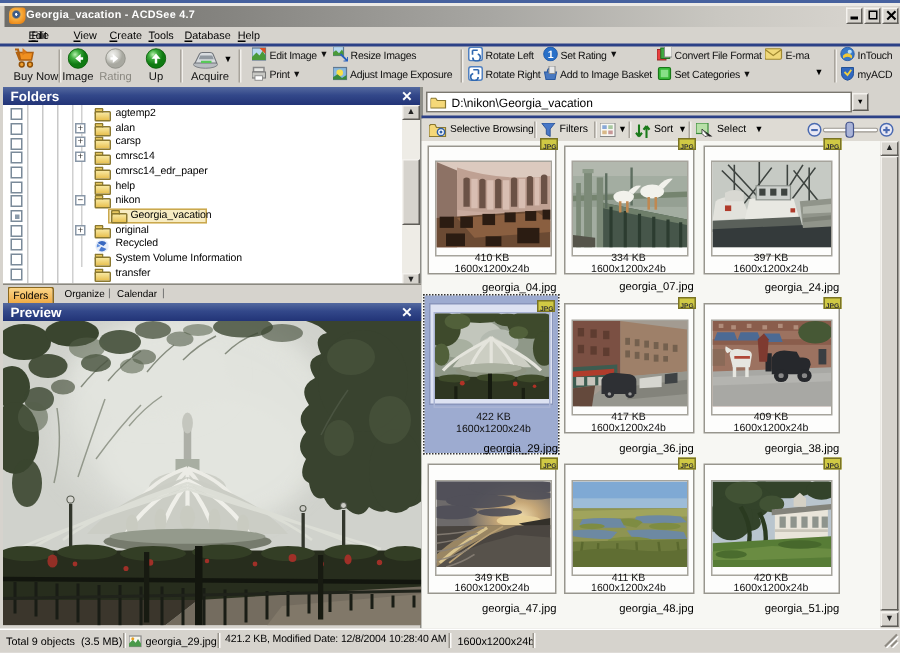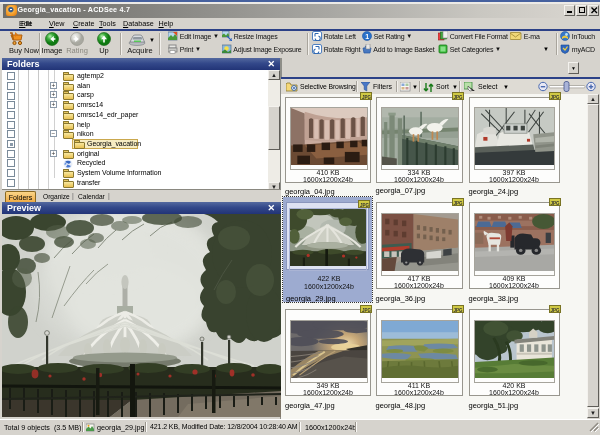--- a/index.html
+++ b/index.html
@@ -41,21 +41,21 @@
 #pathfield{left:284px;top:61px;width:284px;height:14px;background:#fff;border:1px solid #7a776f;font-size:8px;line-height:12px;color:#000}
 #pathbtn{left:568px;top:62px;width:11px;height:12px;background:#d6d3cd;border:1px solid;border-color:#f4f2ee #5f5d58 #5f5d58 #f4f2ee;font-size:5px;text-align:center;line-height:11px}
 #navysep2{left:281px;top:77px;width:319px;height:1.5px;background:#2c4187}
 #bbar{left:281px;top:79px;width:319px;height:15px;background:#dedbd4}
 
 #fa{left:281px;top:94px;width:306px;height:325px;background:#f7f7f3}
 .cell{position:absolute}
 .card{position:absolute;background:#fdfdfc;border:1px solid #98968e}
 .ph{position:absolute;border:1px solid #a6a49c}
 .kb{position:absolute;width:100%;text-align:center;font-size:7px;color:#111}
-.fname{position:absolute;width:100%;text-align:left;font-size:7.5px;color:#000}
+.fname{position:absolute;width:100%;text-align:right;font-size:7.5px;color:#000}
 .badge{position:absolute;width:12px;height:8px;background:#d0c944;border:1px solid #7a7424;z-index:3}
 .badge:before{content:"JPG";position:absolute;left:1px;top:1.5px;font-size:4.5px;font-weight:bold;color:#333;letter-spacing:0}
 #selcell{position:absolute;left:283px;top:197px;width:89px;height:105px;background:#9dabd0;outline:1px dotted #333}
 
 .sbtn{position:absolute;background:#d6d3cd;border:1px solid;border-color:#f4f2ee #5f5d58 #5f5d58 #f4f2ee;font-size:6px;line-height:8px;text-align:center;color:#222}
 .strack{position:absolute;background:#eeece6}
 .sthumb{position:absolute;background:#d6d3cd;border:1px solid;border-color:#f4f2ee #5f5d58 #5f5d58 #f4f2ee}
 
 #sb{left:0;top:419px;width:600px;height:14px;background:#d6d3cd;border-top:1px solid #fff;font-size:7.3px;color:#000}
 #sb .sdiv{position:absolute;top:2px;width:1px;height:10px;background:#9a968e;box-shadow:1px 0 0 #fbfaf8}
@@ -425,20 +425,26 @@
 </g>
 <path d="M0 172 L279 174" stroke="#12150e" stroke-width="3"></path>
 <path d="M0 185 L279 180" stroke="#20231b" stroke-width="2"></path>
 <rect x="128" y="150" width="5" height="53" fill="#13160e"></rect>
 <rect x="94" y="154" width="3.5" height="47" fill="#171a11"></rect>
 <rect x="210" y="156" width="3.5" height="43" fill="#171a11"></rect>
 <ellipse cx="33" cy="160" rx="3.4" ry="4.4" fill="#a03028" opacity=".9"></ellipse>
 </svg></div>
 
 <div class="ab" style="left:283px;top:58px;width:317px;height:19px;background:#d6d3cd"></div>
+<div id="pathfield" class="ab">
+      <svg width="11" height="9" style="position:absolute;left:2px;top:2px">
+        <path d="M0 2 L0 8 L10 8 L10 3 L4.5 3 L3.5 1.5 L0.5 1.5 Z" fill="#f5d878" stroke="#8a7830" stroke-width=".8"></path>
+      </svg>
+      <span style="position:absolute;left:16px;top:1px">D:\nikon\Georgia_vacation</span>
+    </div>
 <div id="pathbtn" class="ab">▼</div>
 <div id="navysep2" class="ab"></div>
 <div id="bbar" class="ab">
 <svg width="12" height="10" style="position:absolute;left:5px;top:3px">
         <path d="M0 2 L0 9 L11 9 L11 3 L5 3 L4 1 L1 1 Z" fill="#f5d878" stroke="#8a7830" stroke-width=".8"></path>
         <circle cx="8" cy="6" r="2.4" fill="#fff" stroke="#3060a8"></circle>
         <circle cx="8" cy="6" r="1" fill="#3060a8"></circle>
       </svg>
 <span class="ab" style="left:19px;top:4px;font-size:6.8px;letter-spacing:-0.1px">Selective Browsing</span>
 <div class="ab" style="left:75px;top:2px;width:1px;height:11px;background:#a8a49c;box-shadow:1px 0 0 #f2f0ec"></div>

